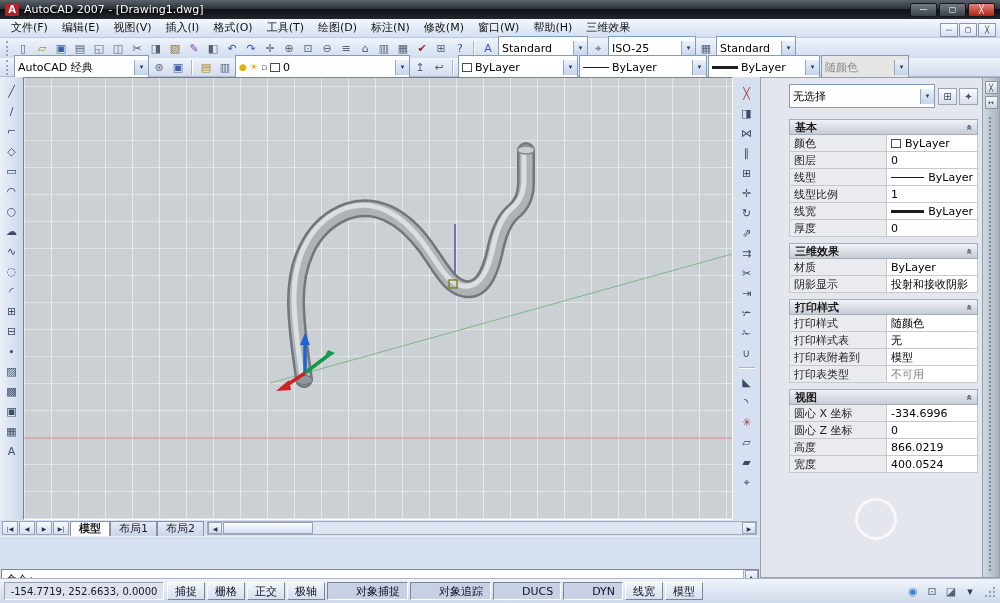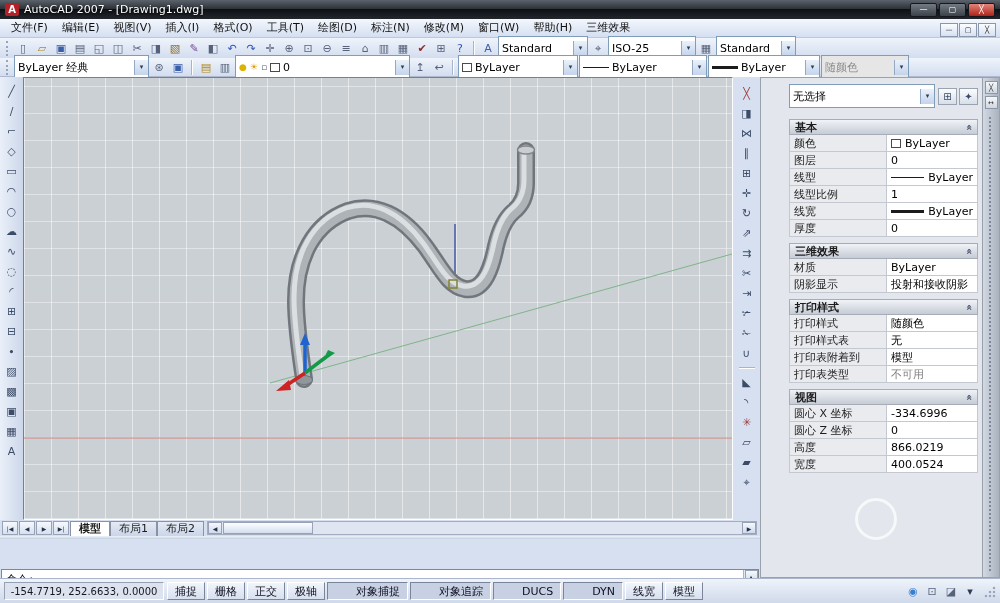--- a/index.html
+++ b/index.html
@@ -183,21 +183,21 @@
       <div class="tbtn" style="color: rgb(86, 98, 122);">▦</div>
       <div class="combo" style="width: 80px;">
         <span class="combo-text">Standard</span>
         <span class="combo-arrow">▾</span>
       </div>
     </div>
 
   <div class="toolbar" id="toolbar2">
       <div class="tb-grip"></div>
       <div class="combo" style="width: 135px;">
-        <span class="combo-text">ByLayer 经典</span>
+        <span class="combo-text">AutoCAD 经典</span>
         <span class="combo-arrow">▾</span>
       </div>
       <div class="tbtn" style="color: rgb(86, 98, 122);">⊛</div>
       <div class="tbtn" style="color: rgb(58, 95, 168);">▣</div>
       <div class="tb-sep"></div>
       <div class="tbtn" style="color: rgb(176, 138, 32);">▤</div>
       <div class="tbtn" style="color: rgb(86, 98, 122);">▥</div>
       <div class="combo" style="width: 175px;">
         <div class="combo-ic" style="color: rgb(220, 180, 0);">●</div>
         <div class="combo-ic" style="color: rgb(224, 154, 0);">☀</div>

